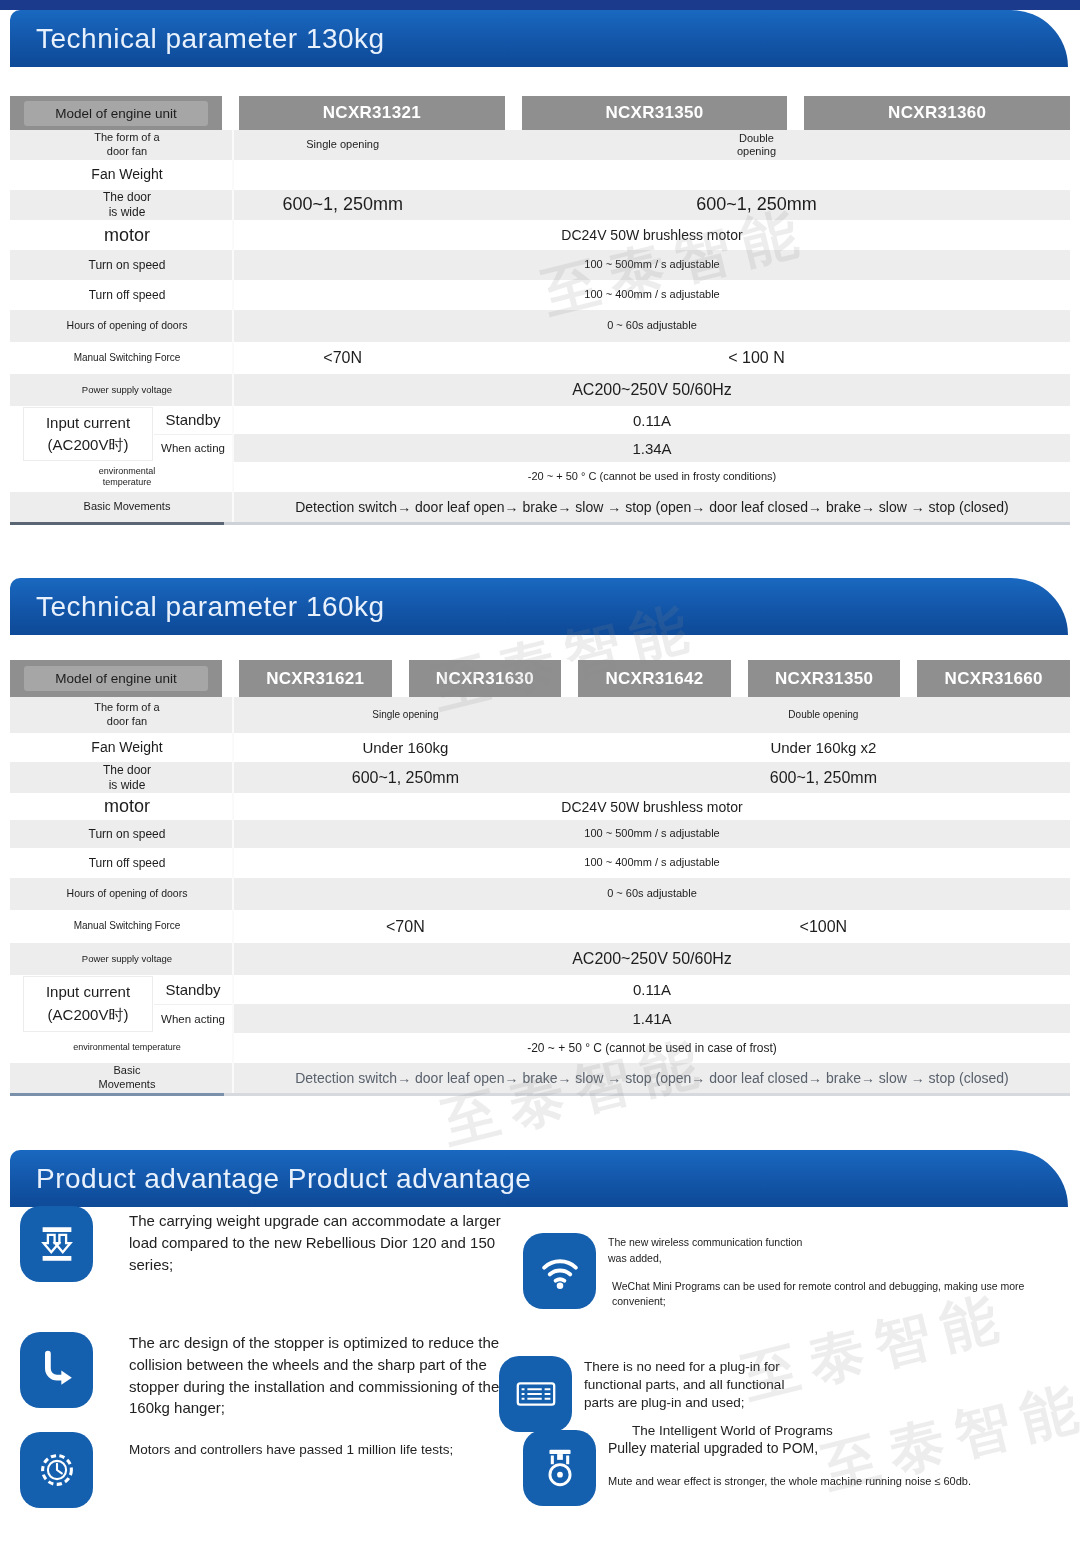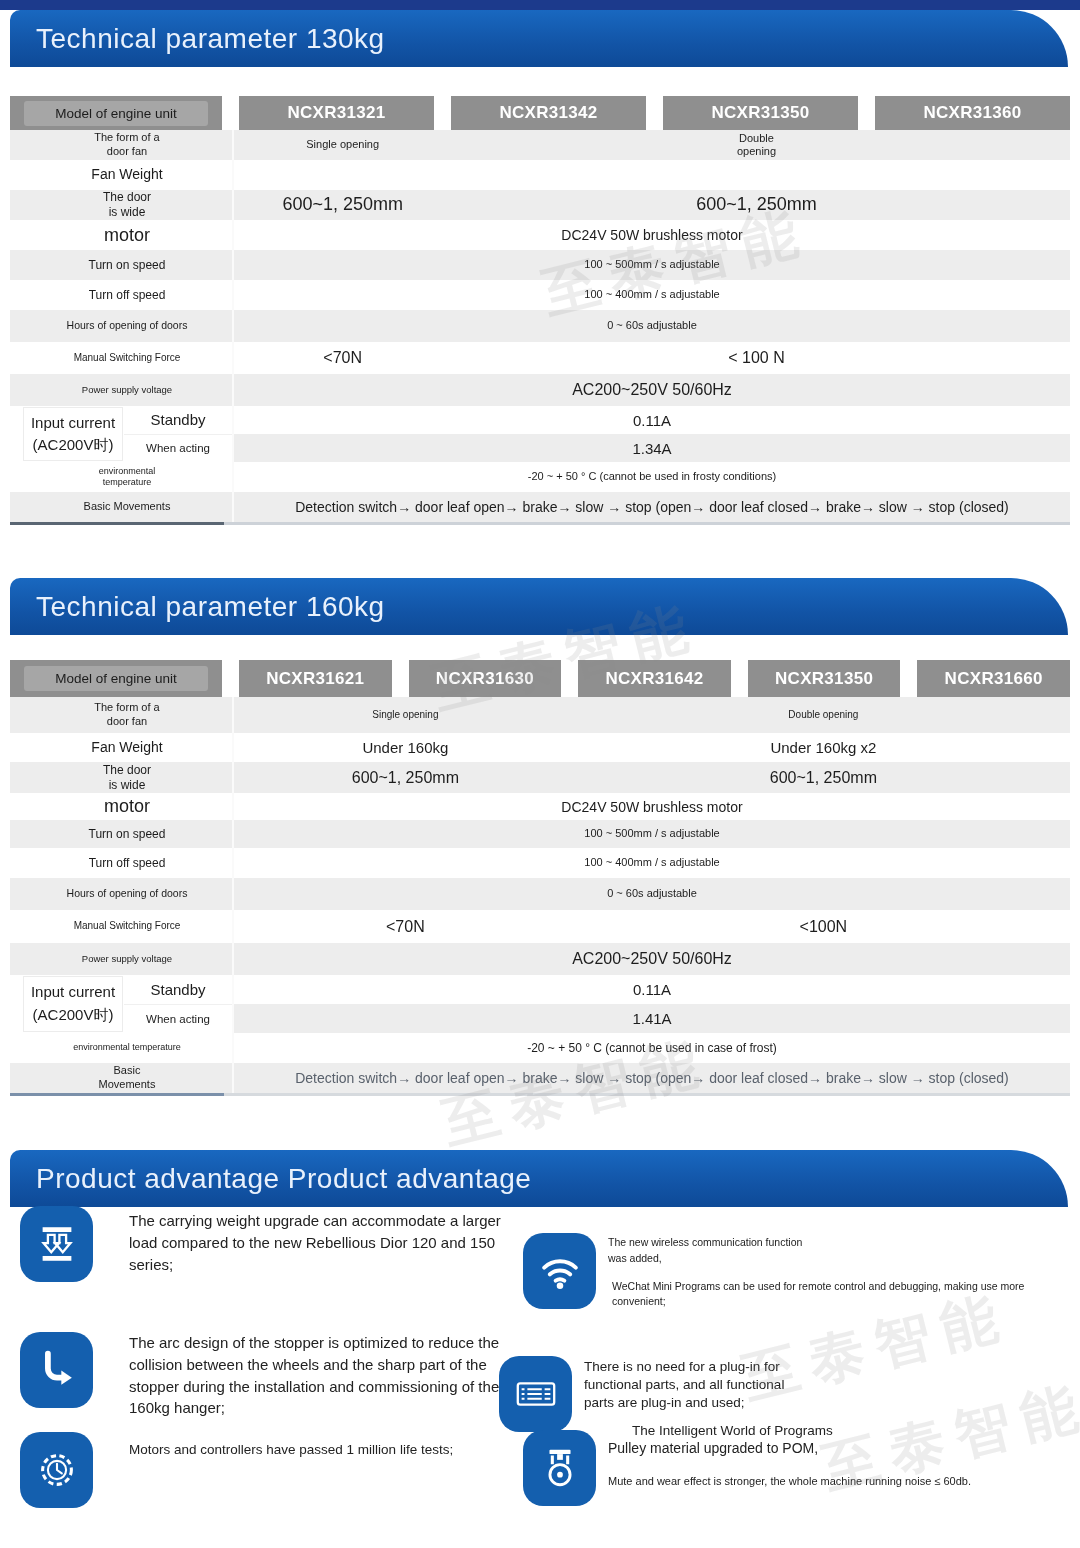--- a/index.html
+++ b/index.html
@@ -34,21 +34,21 @@
   .pre{white-space:pre-line;}
   .pl130{left:13%;} .pr130{left:62.5%;}
   .pl160{left:20.5%;} .pr160{left:70.5%;}
   .fs9{font-size:9px}.fs95{font-size:9.5px}.fs10{font-size:10px}.fs105{font-size:10.5px}
   .fs11{font-size:11px}.fs115{font-size:11.5px}.fs12{font-size:12px}
   .fs14{font-size:14px}.fs15{font-size:15px}.fs17{font-size:16px}.fs18{font-size:18px}
   .txt-gray{color:#59616c;}
   
   .ic-left{width:212px;flex:none;box-sizing:border-box;display:flex;background:#fff;
            border-right:2px solid #fafafa;}
-  .ic-main{width:100px;box-sizing:border-box;border:1px solid #ececec;margin:1px;
+  .ic-main{width:130px;box-sizing:border-box;border:1px solid #ececec;margin:1px;
            display:flex;flex-direction:column;justify-content:space-around;align-items:center;
            font-size:15px;color:#1c1c1c;padding:3px 0;}
   .ic-subs{flex:1;display:flex;flex-direction:column;}
   .ic-sub{flex:1;display:flex;align-items:center;justify-content:center;border-bottom:1px solid #f0f0f0;text-align:right;}
   .ic-sub:last-child{border-bottom:none;}
   .ic-vals{flex:1;display:flex;flex-direction:column;}
   .ic-val{flex:1;display:flex;align-items:center;justify-content:center;font-size:15px;}
   .tbot{display:flex;height:3px;}
   .tbot-dark{width:214px;flex:none;}
   .tbot-light{flex:1;}
@@ -82,21 +82,20 @@
   <div class="banner" style="top:10px;">
     <span class="banner-title">Technical parameter 130kg</span>
   </div>
 
   <div class="spec-table tb130" style="top:96px;">
     <div class="thead h34">
       <div class="th th-corner">
         <span class="corner-pill">Model of engine unit</span>
       </div>
       <div class="th th-model">NCXR31321</div>
-      <div class="th th-model">NCXR31342</div>
       <div class="th th-model">NCXR31350</div>
       <div class="th th-model">NCXR31360</div>
     </div>
 
     <div class="row h30 bg-g">
       <div class="lab fs11 pre">The form of a
 door fan</div>
       <div class="vals">
         <span class="pv pl130 fs11 pre">Single opening</span>
         <span class="pv pr130 fs11 pre">Double

